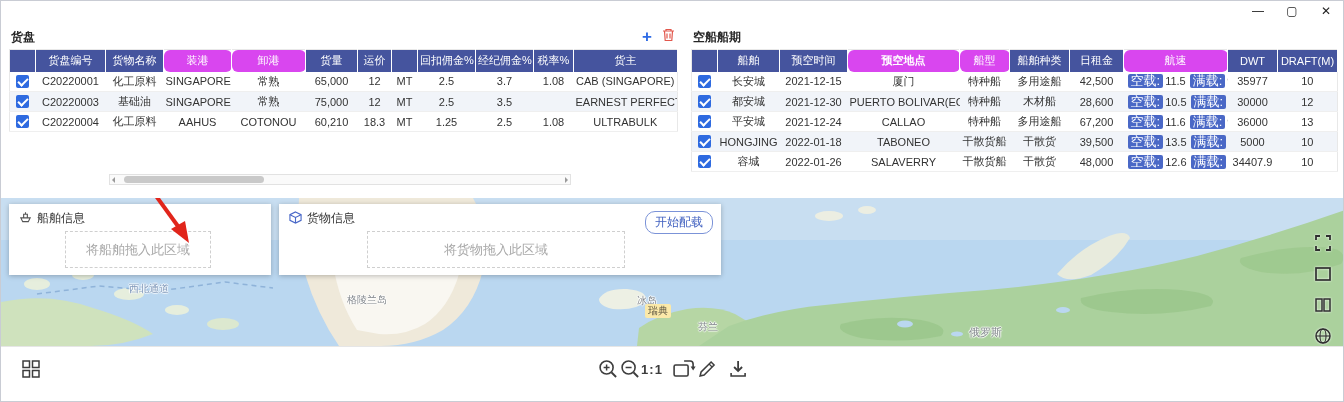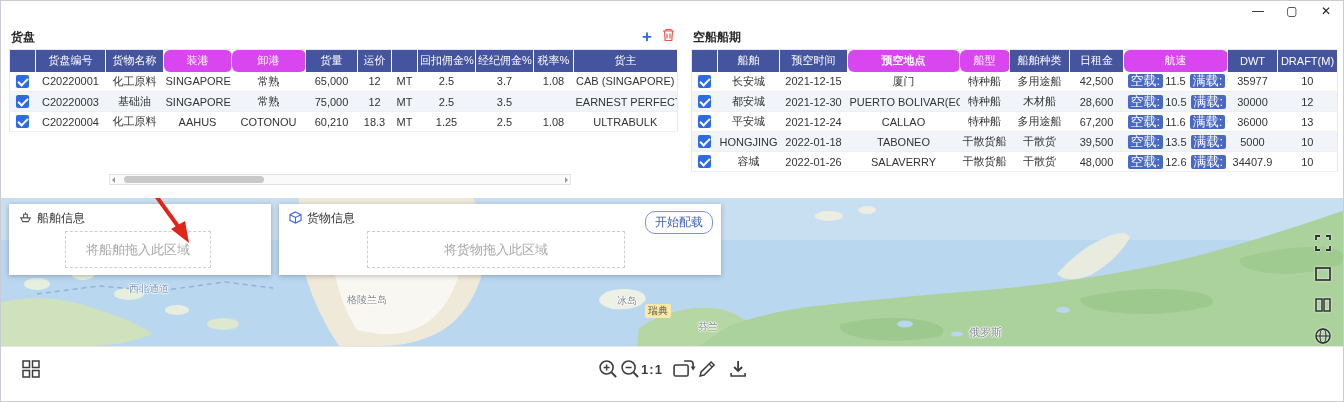--- a/index.html
+++ b/index.html
@@ -40,21 +40,21 @@
   .h-arrow.left  { left:2px;  border-right-color:#9a9a9a; border-left:none; }
   .h-arrow.right { right:2px; border-left-color:#9a9a9a;  border-right:none; }
 
   
   .map-area { position:absolute; left:0; top:197px; width:1344px; height:148px; overflow:hidden; }
   .map-area svg.map-svg { position:absolute; left:0; top:0; }
   .map-label { position:absolute; font-size:10px; color:#82878c;
                text-shadow:-1px 0 1px #fff,1px 0 1px #fff,0 -1px 1px #fff,0 1px 1px #fff; white-space:nowrap;padding-left:16px; }
   .ml-0 { left:112px; top:84px; color:#7d96b8; }
   .ml-1 { left:330px; top:95px; }
-  .ml-2 { left:600px; top:96px; }
+  .ml-2 { left:620px; top:96px; }
   .ml-3 { left:644px; top:106px; background:#fbe9a9; color:#5a5340; padding:0 3px; border-radius:2px; text-shadow:none; }
   .ml-4 { left:681px; top:122px; }
   .ml-5 { left:952px; top:127px; font-size:11px;text-align:center; }
 
   .map-controls { position:absolute; right:12px; top:35px; display:flex; flex-direction:column; gap:11px; z-index:30; }
   .map-controls .mc { width:20px; height:20px; cursor:pointer; filter:drop-shadow(0 0 1px #fff); }
 
   
   .float-panel { position:absolute; background:#fff; box-shadow:0 1px 5px rgba(0,0,0,.25); z-index:20; height:71px; }
   .fp-head { display:flex; align-items:center; gap:5px; padding:6px 10px 0 10px; font-size:12px; color:#333; }

